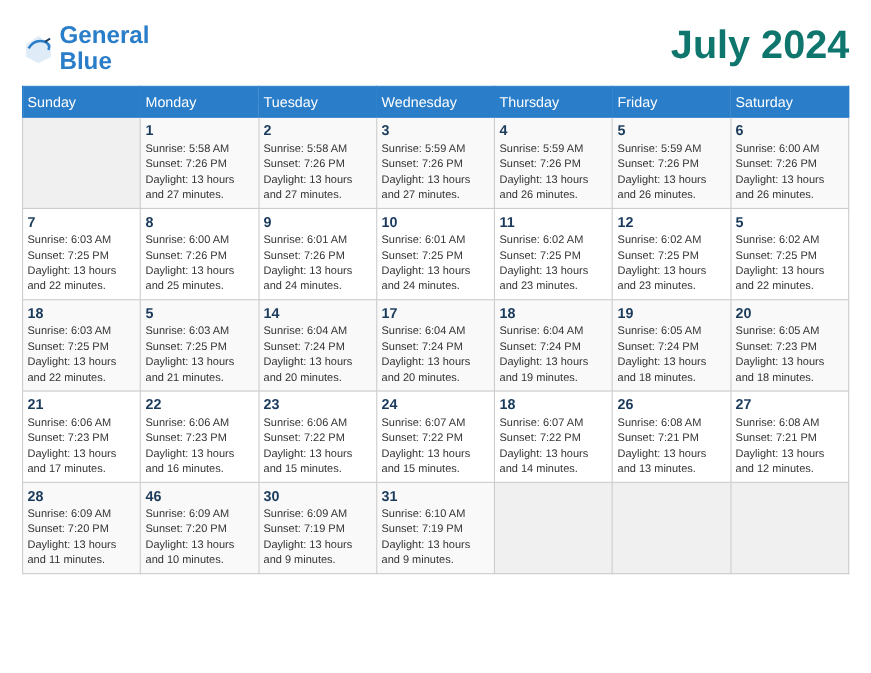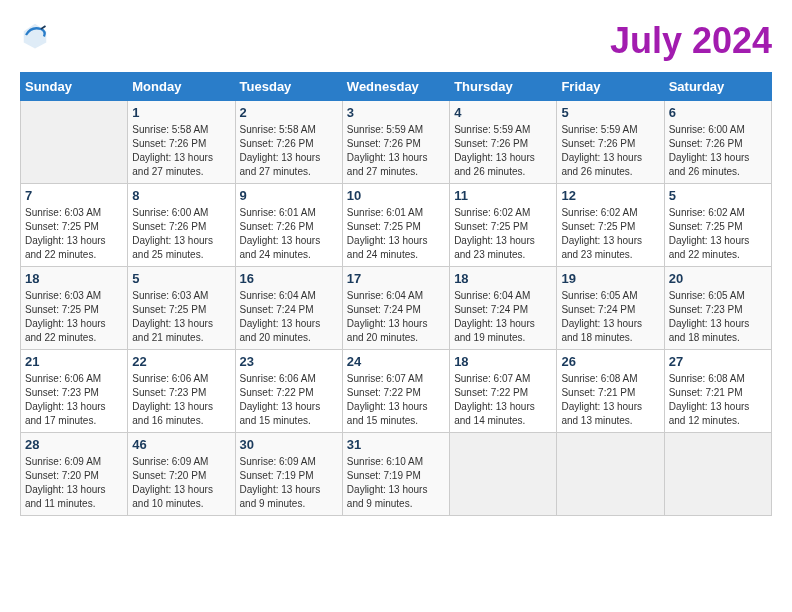--- a/index.html
+++ b/index.html
@@ -33,38 +33,38 @@
       width: 30px;
       height: 30px;
       margin-right: 4px;
     }
     .title-block {
       text-align: right;
     }
     .main-title {
       font-size: 36px;
       font-weight: bold;
-      color: #a21caf;
+      color: #0f766e;
     }
     .subtitle {
       font-size: 16px;
       color: #333;
     }
     table {
       width: 100%;
       border-collapse: collapse;
       font-size: 11px;
     }
     thead tr th {
       background: #2a7dc9;
       color: #fff;
       padding: 6px 4px;
       text-align: left;
       font-size: 13px;
-      font-weight: bold;
+      font-weight: normal;
       border: 1px solid #2a7dc9;
     }
     tbody tr td {
       vertical-align: top;
       border: 1px solid #ccc;
       padding: 4px;
       min-height: 80px;
       width: 14.28%;
     }
     tbody tr:nth-child(odd) td {
@@ -92,20 +92,26 @@
 </head>
 <body>
 
 <div class="header">
   <div class="logo">
     <svg class="logo-icon" viewBox="0 0 40 40">
       <polygon points="20,5 35,15 35,30 20,38 5,30 5,15" fill="#2a7dc9" opacity="0.15"></polygon>
       <path d="M8 20 Q15 8 28 12 Q35 15 32 22" stroke="#2a7dc9" stroke-width="3" fill="none"></path>
       <path d="M28 12 L34 8" stroke="#1a3a5c" stroke-width="2.5"></path>
     </svg>
+    <div>
+      <div class="logo-text">
+        <span>General</span><br>
+        <span style="color:#2a7dc9;">Blue</span>
+      </div>
+    </div>
   </div>
   <div class="title-block">
     <div class="main-title">July 2024</div>
   </div>
 </div>
 
 <table>
   <thead>
     <tr>
       <th>Sunday</th>
@@ -178,21 +184,21 @@
       <tr>
         <td>
           <span class="day-number">18</span>
           <div class="day-info">Sunrise: 6:03 AM<br>Sunset: 7:25 PM<br>Daylight: 13 hours<br>and 22 minutes.</div>
         </td>
         <td>
           <span class="day-number">5</span>
           <div class="day-info">Sunrise: 6:03 AM<br>Sunset: 7:25 PM<br>Daylight: 13 hours<br>and 21 minutes.</div>
         </td>
         <td>
-          <span class="day-number">16</span>
+          <span class="day-number">14</span>
           <div class="day-info">Sunrise: 6:04 AM<br>Sunset: 7:24 PM<br>Daylight: 13 hours<br>and 20 minutes.</div>
         </td>
         <td>
           <span class="day-number">17</span>
           <div class="day-info">Sunrise: 6:04 AM<br>Sunset: 7:24 PM<br>Daylight: 13 hours<br>and 20 minutes.</div>
         </td>
         <td>
           <span class="day-number">18</span>
           <div class="day-info">Sunrise: 6:04 AM<br>Sunset: 7:24 PM<br>Daylight: 13 hours<br>and 19 minutes.</div>
         </td>

